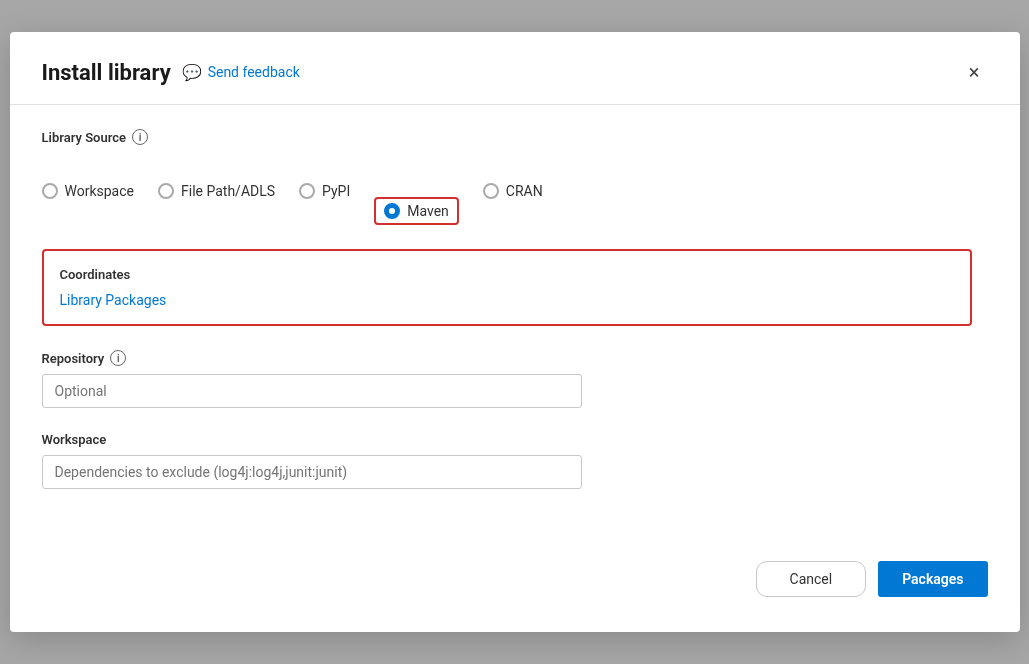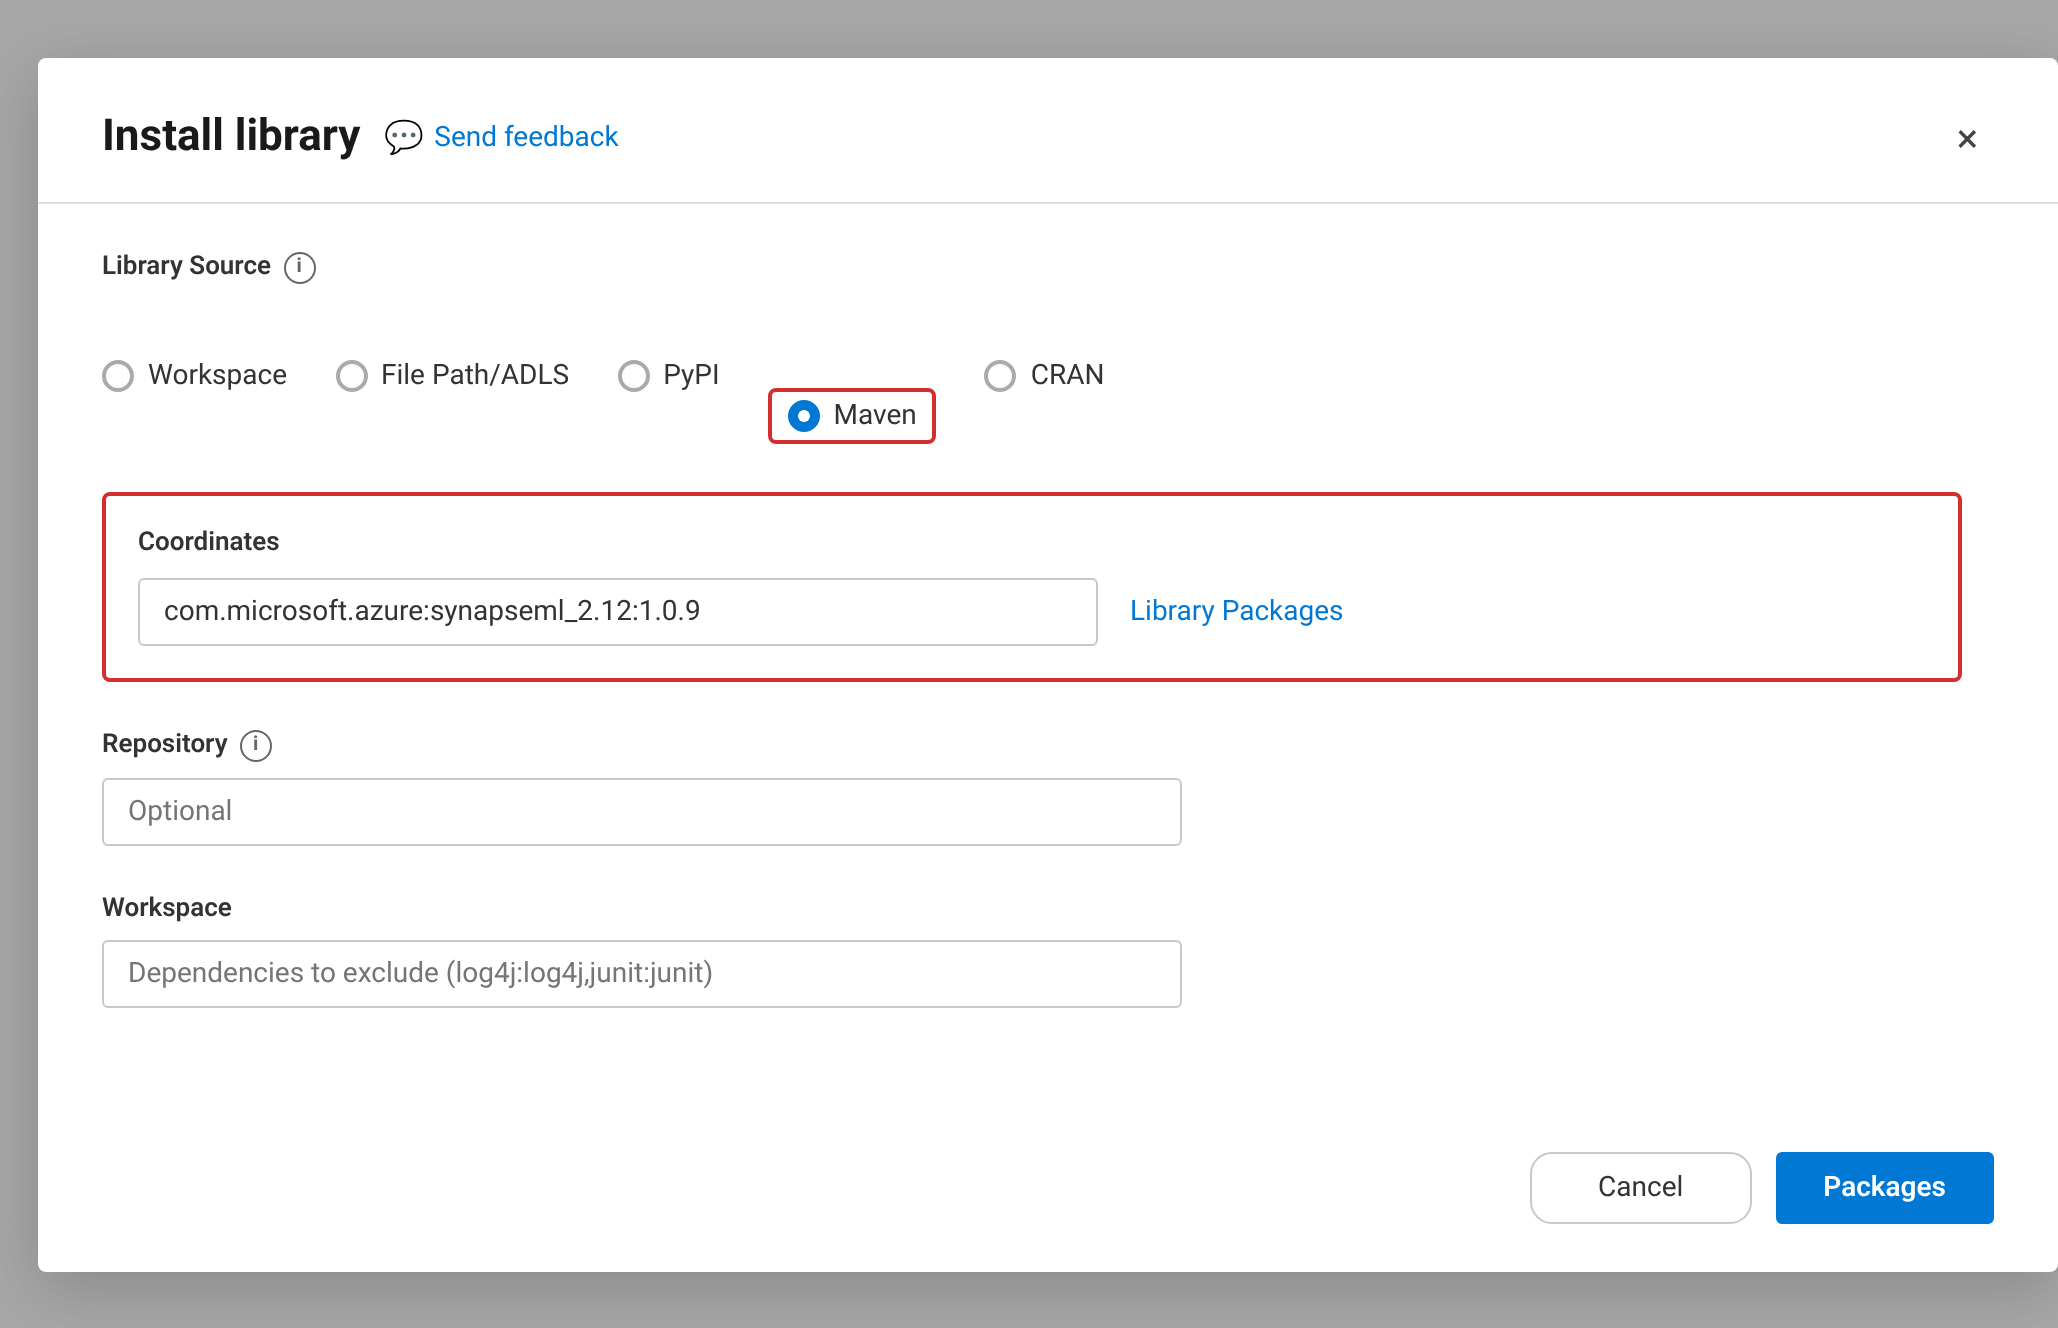--- a/index.html
+++ b/index.html
@@ -15,21 +15,21 @@
       align-items: center;
       justify-content: center;
       min-height: 100vh;
     }
 
     .dialog-overlay {
       width: 1029px;
       height: 664px;
       display: flex;
       align-items: center;
-      justify-content: flex-end;
+      justify-content: center;
       background: rgba(0,0,0,0.3);
     }
 
     .dialog {
       background: #ffffff;
       border-radius: 4px;
       box-shadow: 0 8px 32px rgba(0,0,0,0.18);
       width: 1010px;
       min-height: 600px;
       padding: 0;
@@ -290,21 +290,20 @@
         </div>
         <label class="radio-option">
           <input type="radio" name="library-source" style="">
           <span>CRAN</span>
         </label>
       </div>
 
       <div class="coordinates-section">
         <div class="coordinates-label">Coordinates</div>
         <div class="coordinates-row">
-          <input type="text" class="text-input coordinates-input" value="com.microsoft.azure:synapseml_2.12:1.0.9" style="">
           <a class="search-packages-link">Library Packages</a>
         </div>
       </div>
 
       <div class="field-section">
         <div class="section-label">
           <span>Repository</span>
           <span class="info-icon">i</span>
         </div>
         <input type="text" class="text-input full-width-input" placeholder="Optional" style="">

